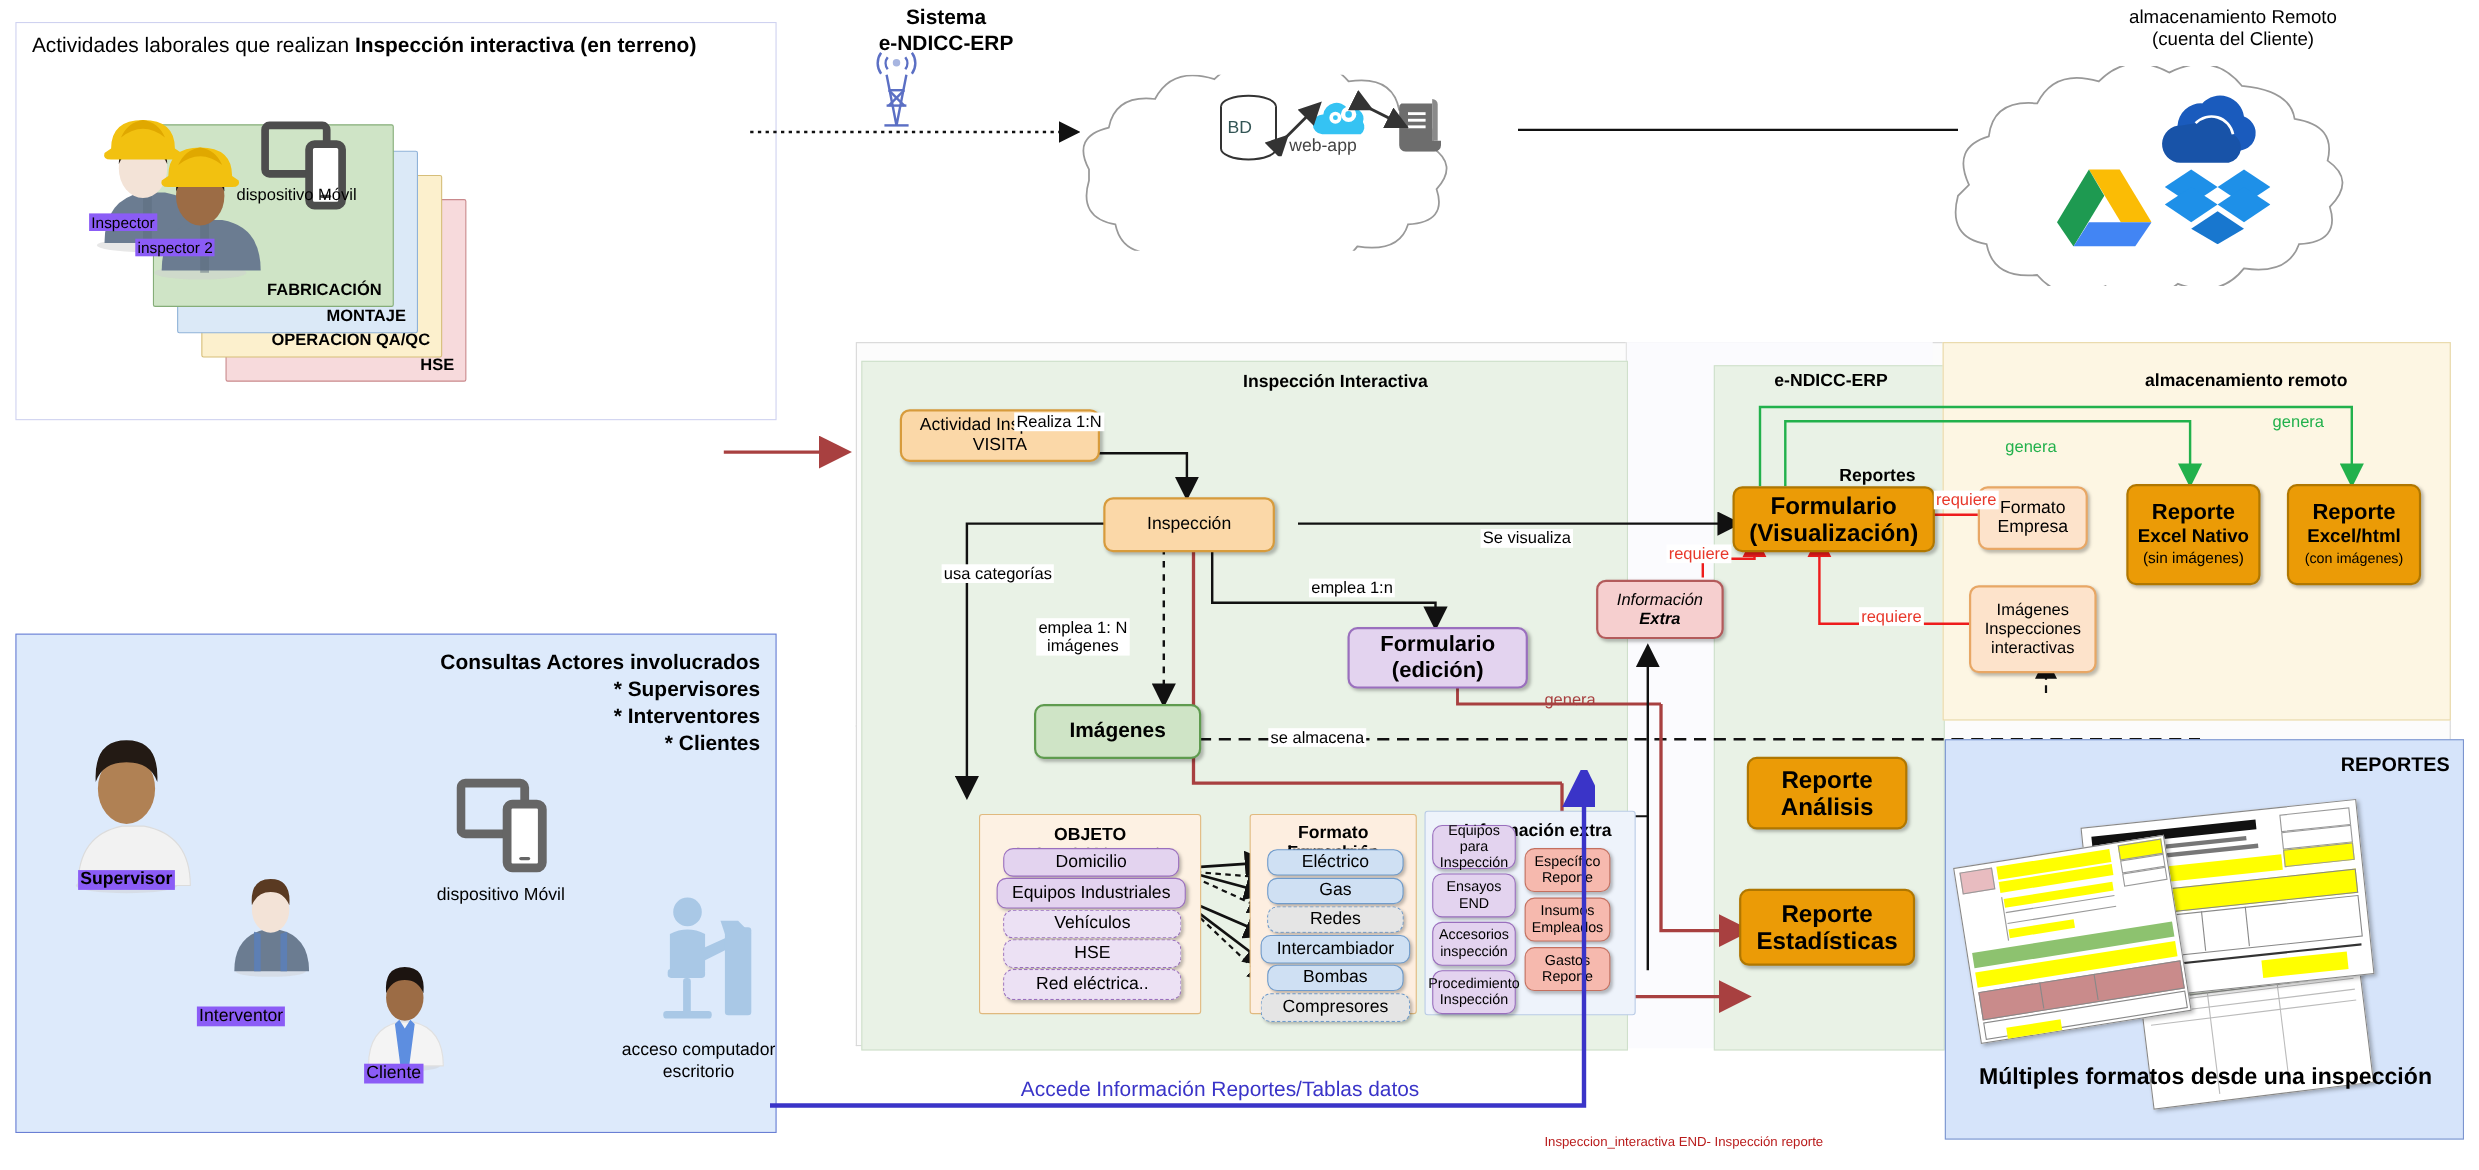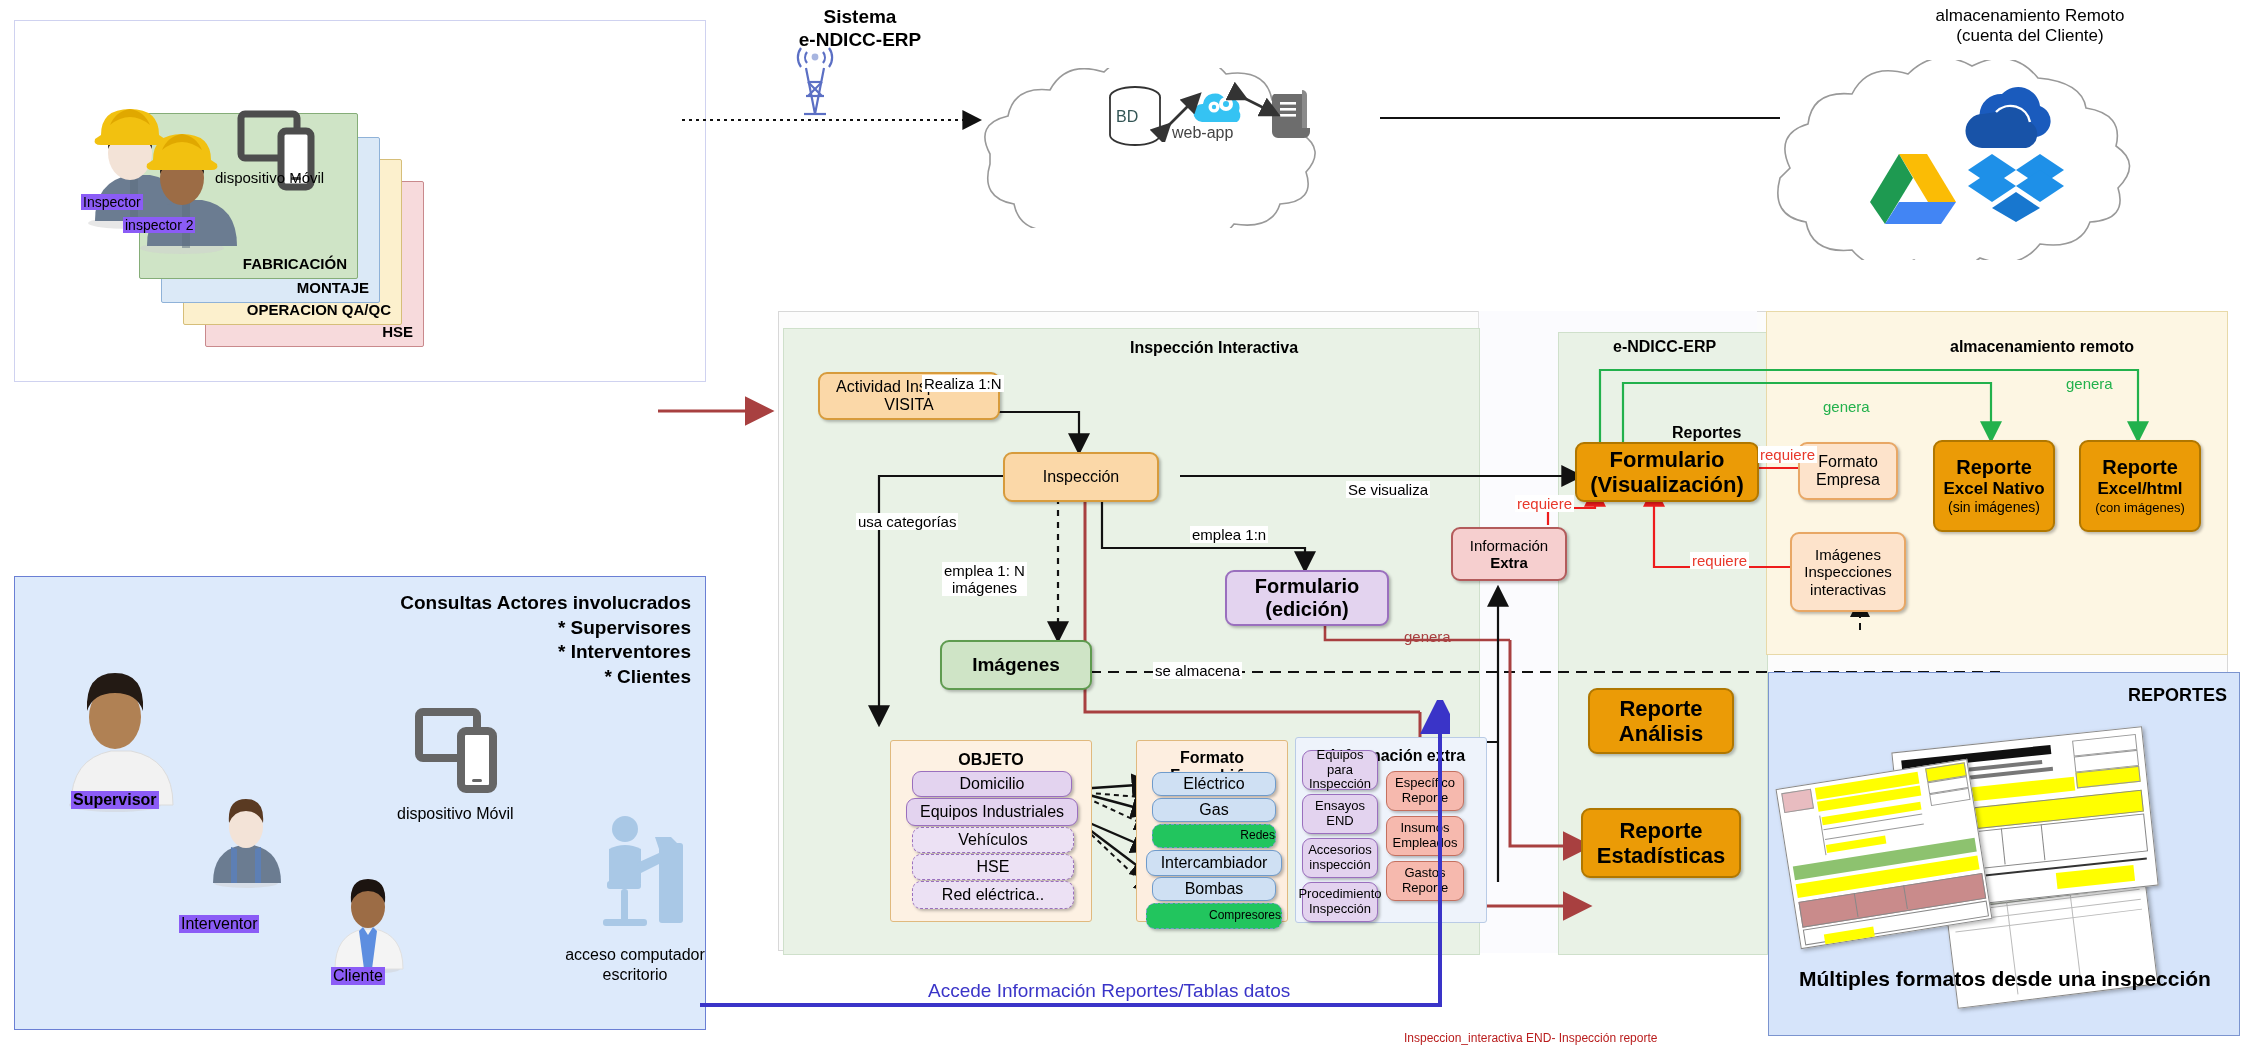--- a/index.html
+++ b/index.html
@@ -32,26 +32,26 @@
 
   .tag{background:#8b5cf6;padding:0 2px;font-size:14px;}
 
   
   .node{position:absolute;border-radius:9px;display:flex;align-items:center;justify-content:center;
         text-align:center;line-height:1.15;box-shadow:2px 2px 3px rgba(0,0,0,.25);}
   .n-orangelite{background:#fbd8a8;border:2px solid #d79b3c;font-size:16px;}
   .n-orange{background:#eb9b06;border:2px solid #b07700;font-weight:bold;color:#000;}
   .n-purple{background:#e3d3ef;border:2px solid #9a6fbe;font-weight:bold;font-size:20px;}
   .n-green{background:#cfe4c6;border:2px solid #5f9b4f;font-weight:bold;font-size:19px;}
-  .n-red{background:#f6cfcf;border:2px solid #b35b5b;font-size:15px;}
+  .n-red{background:#f6cfcf;border:2px solid #b35b5b;font-size:15px;font-style:italic;}
   .n-peach{background:#fde3cb;border:2px solid #e8a765;font-size:16px;}
   .n-lilac{background:#e3d3ef;border:1.5px solid #9a6fbe;font-size:16px;}
   .n-lilac-d{background:#ece1f4;border:1.5px dashed #9a6fbe;font-size:16px;}
   .n-blue{background:#cfe0f3;border:1.5px solid #6f9bcb;font-size:16px;}
-  .n-blue-d{background:#22c55e;border:1.5px dashed #6f9bcb;font-size:12px;justify-content:flex-end;}
+  .n-blue-d{background:#e5e5e5;border:1.5px dashed #6f9bcb;font-size:16px;}
   .n-salmon{background:#f6b9ae;border:1.5px solid #c4705f;font-size:15px;}
 
   .box-group{position:absolute;border-radius:3px;}
   .bg-peach{background:#fdf1e3;border:1px solid #e0b97e;}
   .bg-peach2{background:#fdeee0;border:1px solid #e0b97e;}
   .bg-blue{background:#eef3fb;border:1px solid #b9cbe6;}
   .grp-title{position:absolute;font-weight:bold;font-size:16px;text-align:center;width:100%;}
 
   svg.ov{position:absolute;left:0;top:0;width:2254px;height:1064px;pointer-events:none;}
 
@@ -67,20 +67,21 @@
   .footnote{position:absolute;font-size:12px;color:#b91c1c;}
 
   
   .sheet{position:absolute;background:#fff;border:1px solid #888;box-shadow:2px 2px 4px rgba(0,0,0,.3);}
   .srow{position:absolute;}
 </style>
 </head>
 <body>
 
 <div class="abs" id="panel-field">
+  <div class="abs" style="left:14px;top:10px;font-size:19px;white-space:nowrap;"><span>Actividades laborales que realizan </span><b>Inspección interactiva (en terreno)</b></div>
 
   <div class="card" id="c-hse">
     <span class="lab">HSE</span>
     </div>
   <div class="card" id="c-qa">
     <span class="lab">OPERACION QA/QC</span>
     </div>
   <div class="card" id="c-mont">
     <span class="lab">MONTAJE</span>
     </div>

